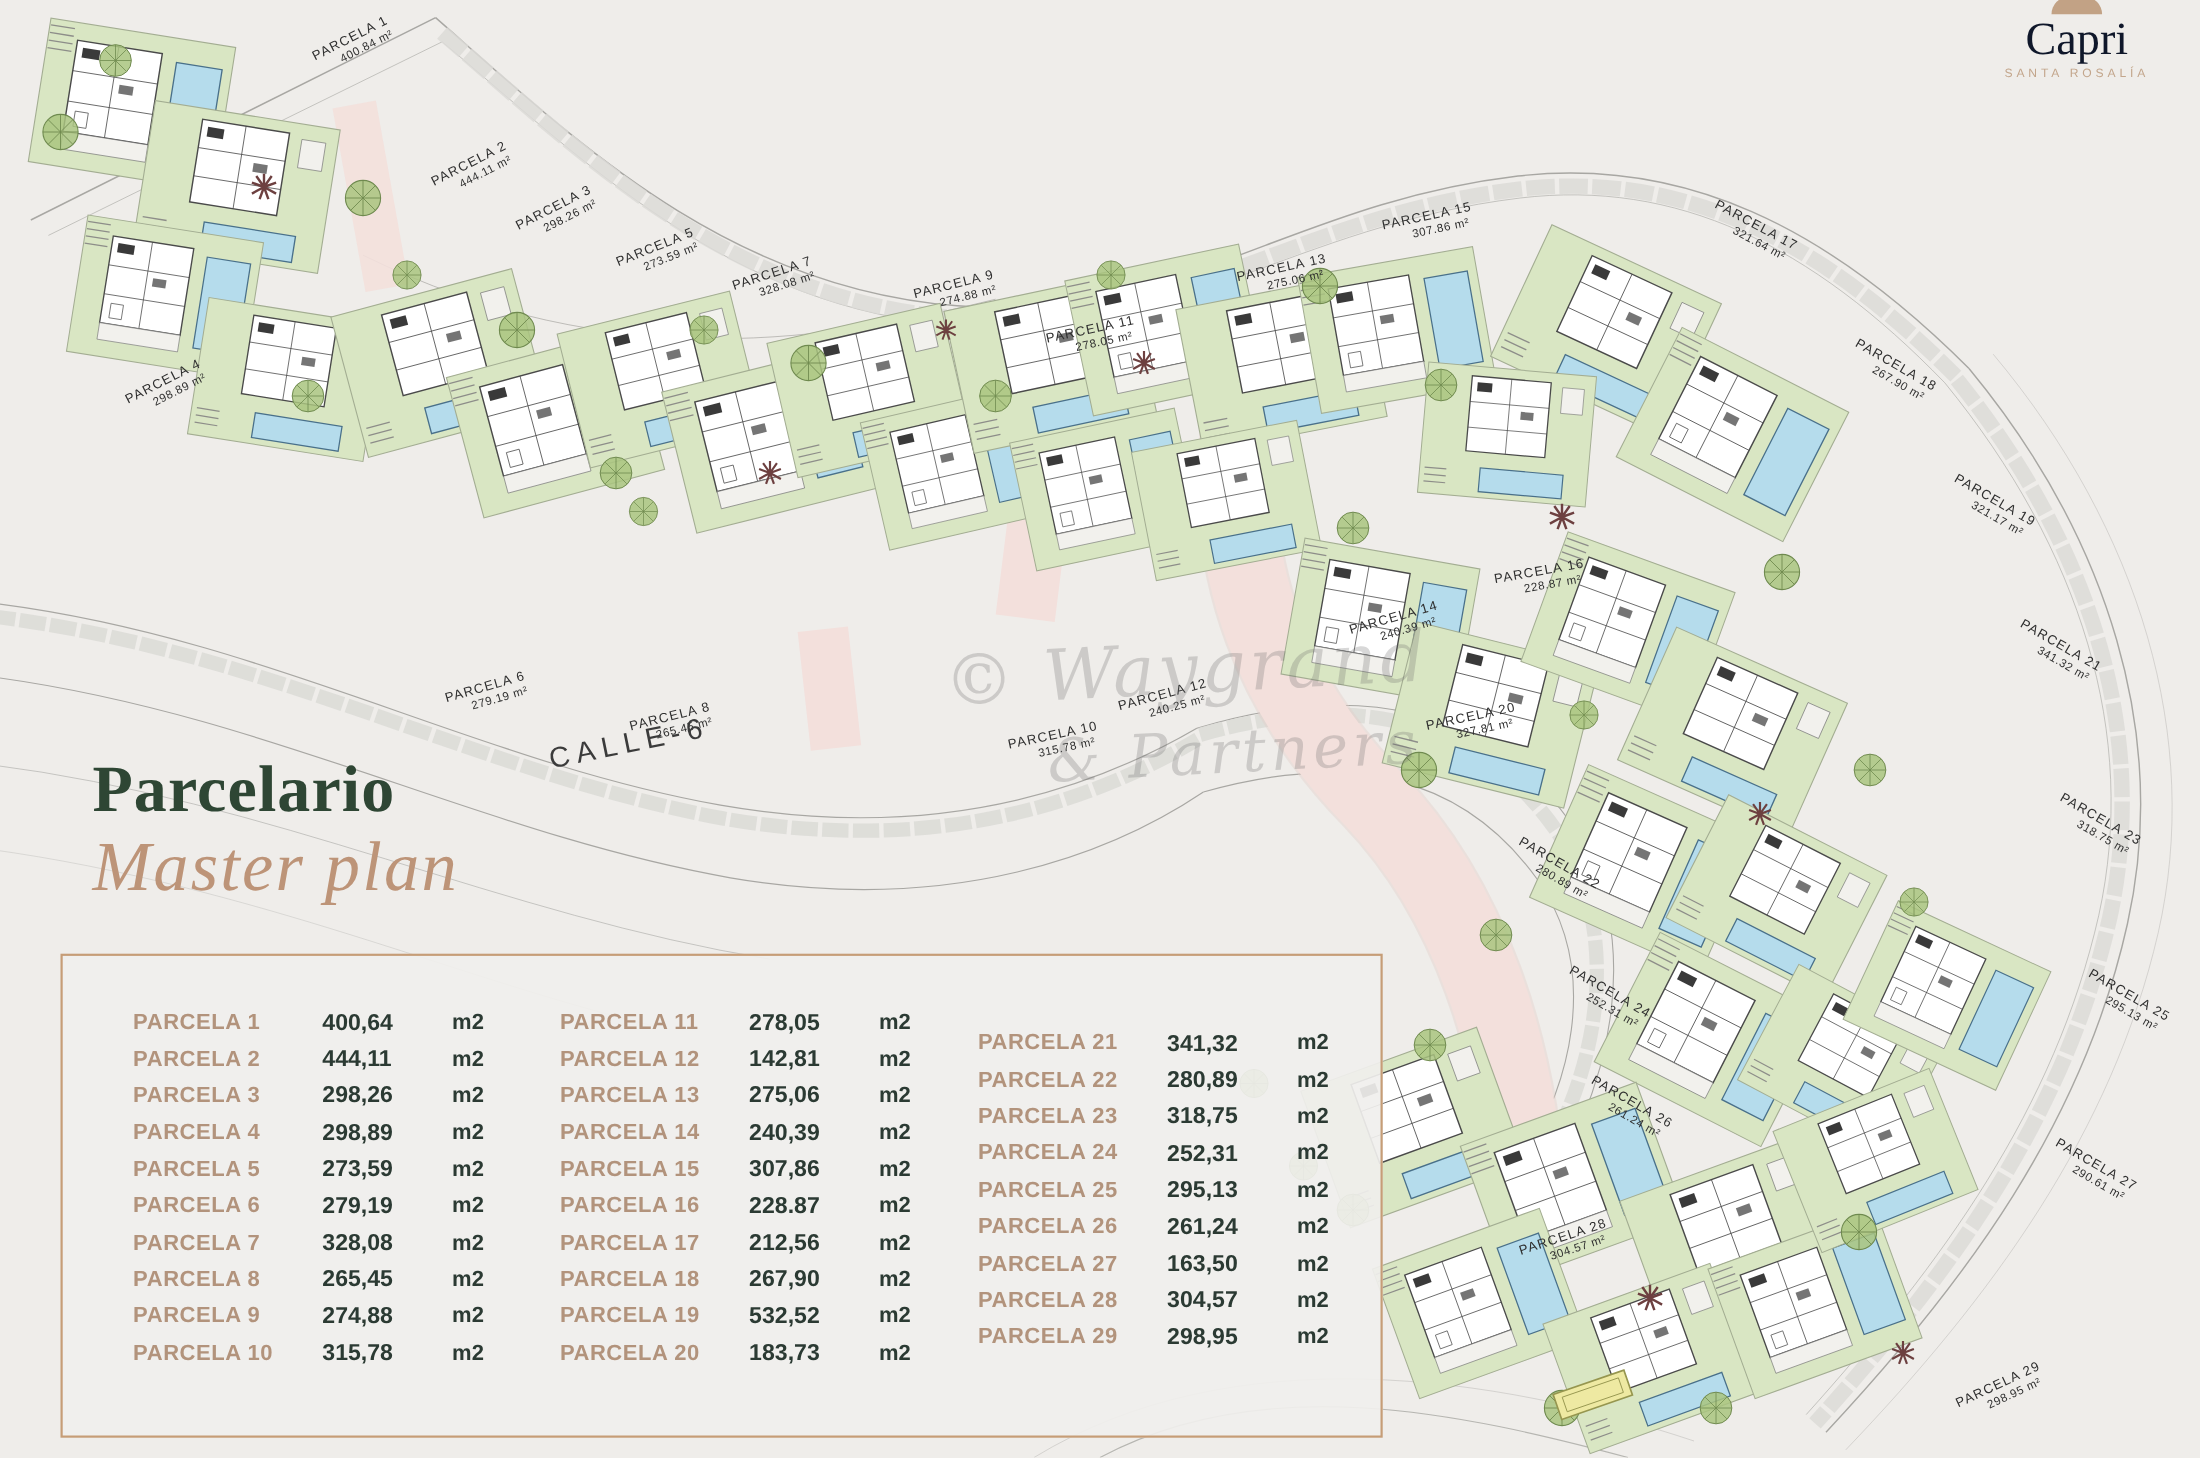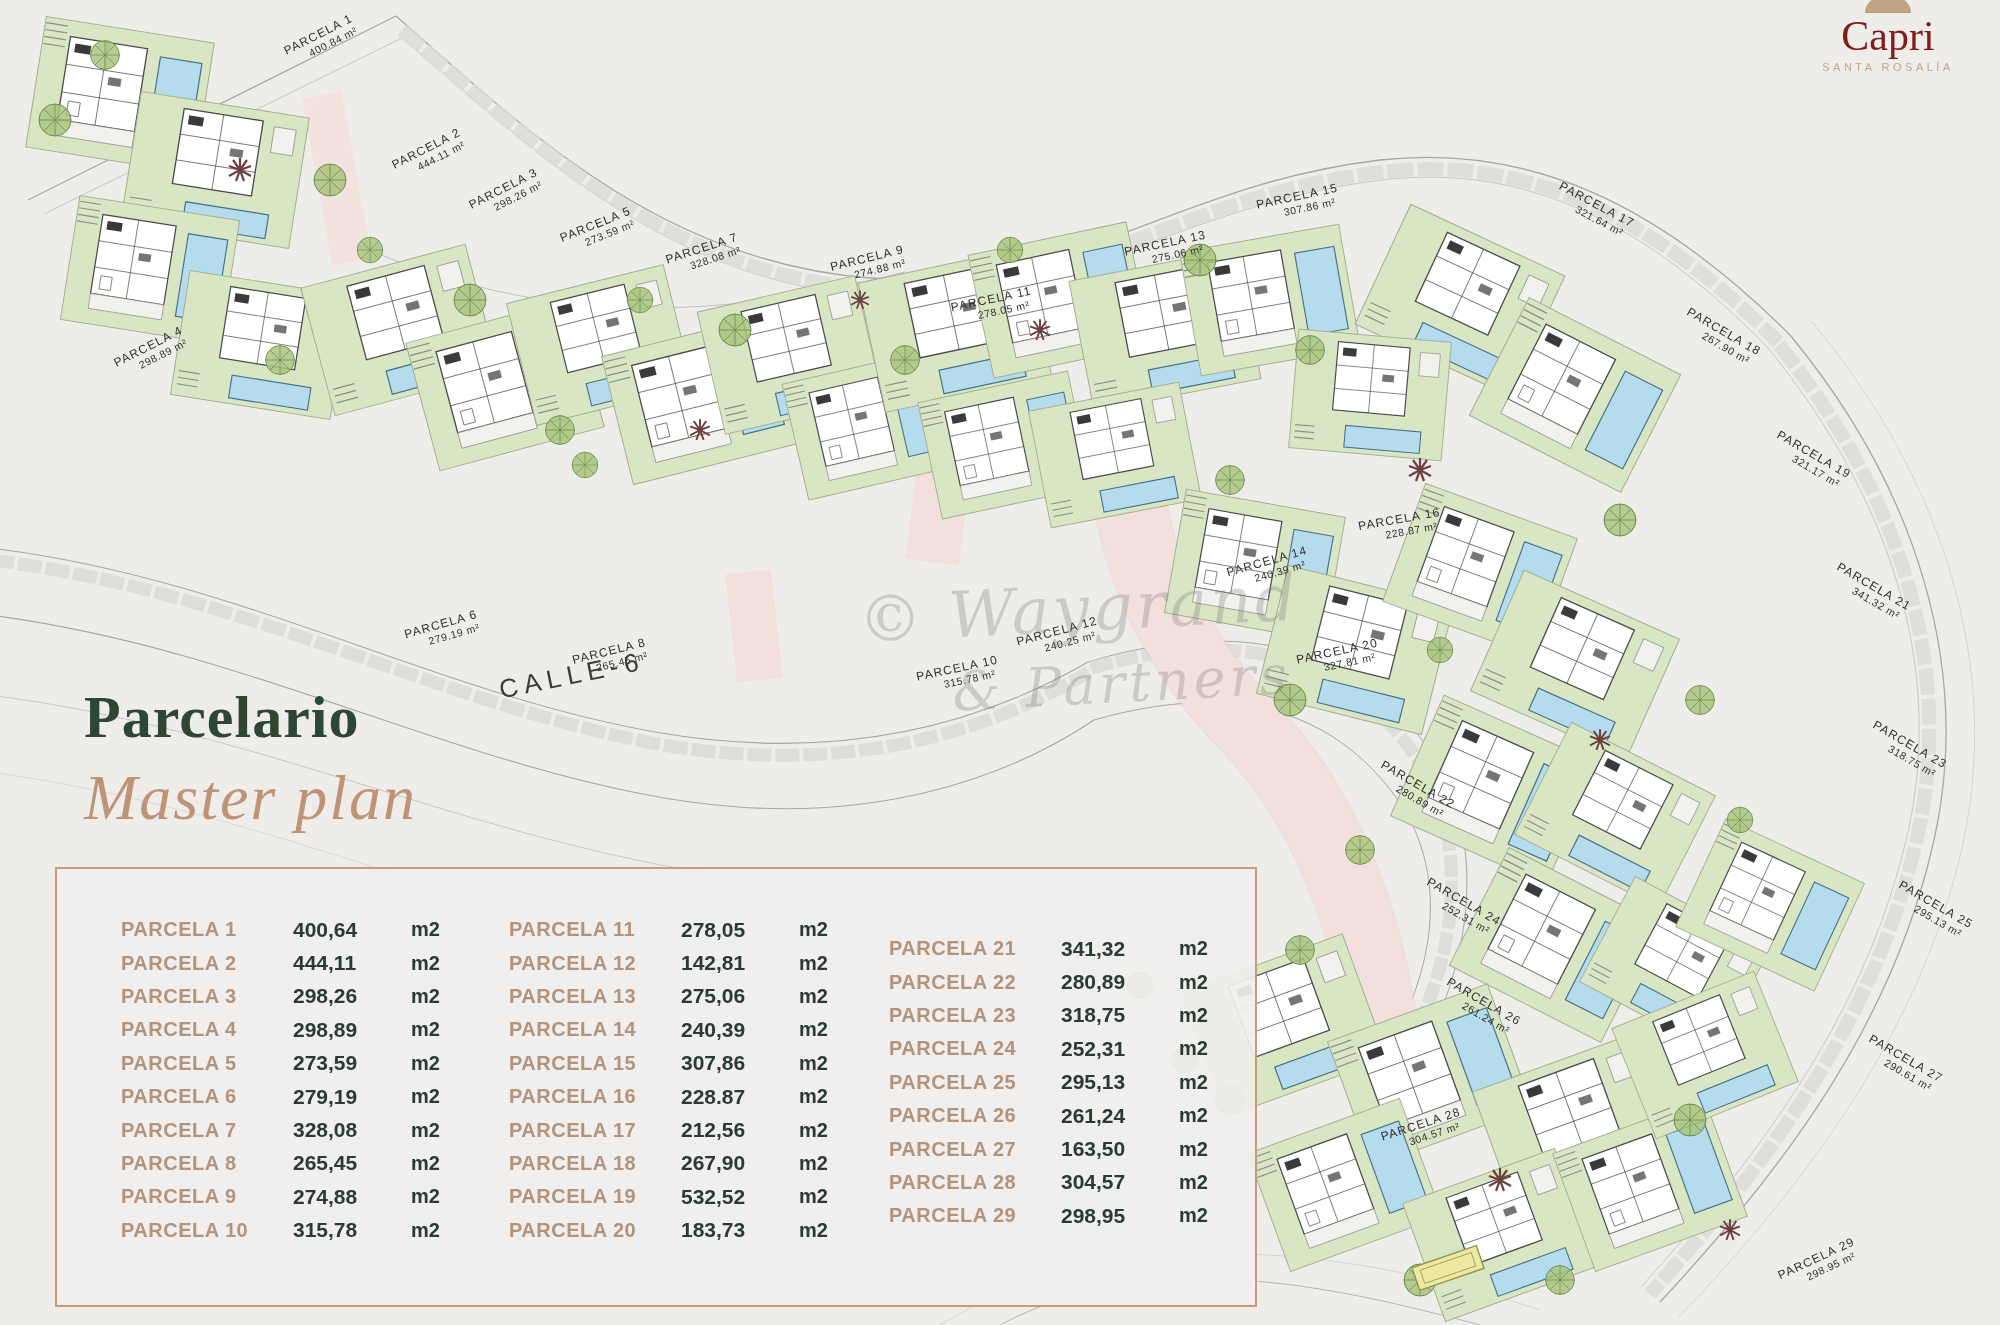--- a/index.html
+++ b/index.html
@@ -21,27 +21,27 @@
 
   
   #street{position:absolute;left:498px;top:660px;font-size:26px;letter-spacing:6px;
           color:#3b3b3b;transform:rotate(-11.5deg);font-weight:500;}
 
   
   #heading{position:absolute;left:84px;top:686px;}
   #heading .title{font-family:"Liberation Serif",serif;font-size:60px;line-height:1.05;
                   color:var(--brand-green);font-weight:700;letter-spacing:1px;}
   #heading .subtitle{font-family:"Liberation Serif",serif;font-style:italic;font-size:64px;
-                  color:var(--tan);margin-top:12px;letter-spacing:2px;}
+                  color:var(--tan);margin-top:2px;letter-spacing:2px;}
 
   
   #logo{position:absolute;right:22px;top:0;width:180px;text-align:center;}
   #logo .arch{width:46px;height:16px;margin:-3px auto 2px auto;background:#c2a285;
               border-radius:23px 23px 0 0;}
-  #logo .name{font-family:"Liberation Serif",serif;font-size:42px;color:#7f1d1d;
+  #logo .name{font-family:"Liberation Serif",serif;font-size:42px;color:#0f172a;
               font-weight:500;line-height:1;text-align:center;}
   #logo .sub{font-size:11px;color:#c3a68c;letter-spacing:3.5px;margin-top:4px;}
 
   
   #table-box{position:absolute;left:55px;top:867px;width:1198px;height:436px;
              border:2px solid var(--table-border);background:rgba(240,239,237,0.92);}
   .tcol{position:absolute;}
   #tcol1{left:64px;top:44px;}
   #tcol2{left:452px;top:44px;}
   #tcol3{left:832px;top:63px;}

